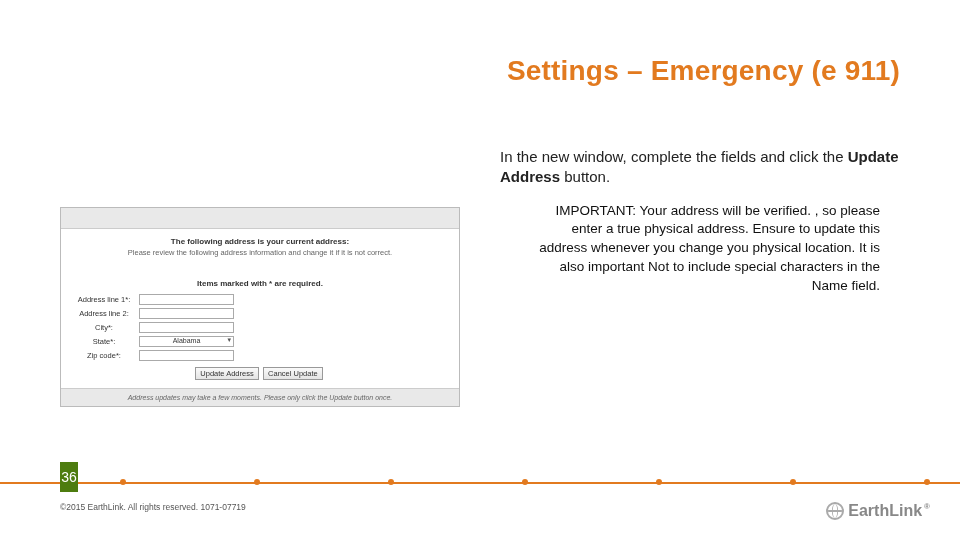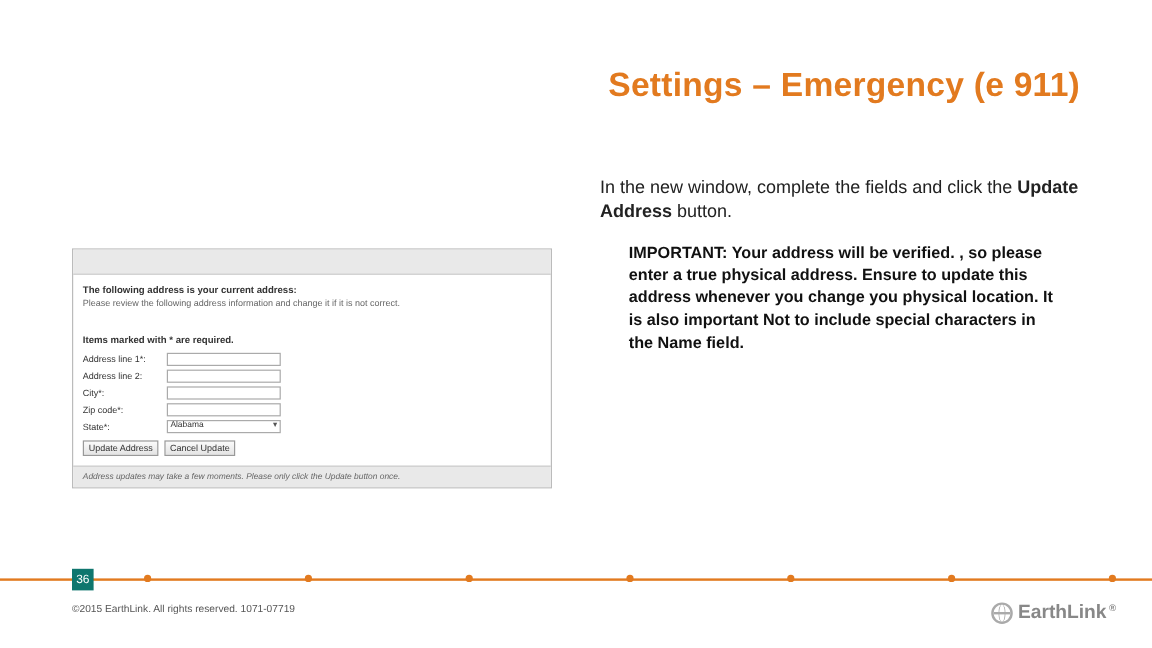--- a/index.html
+++ b/index.html
@@ -25,40 +25,42 @@
     text-align: right;
   }
   .content {
     display: flex;
     margin-top: 60px;
     gap: 30px;
   }
   .left {
     flex: 0 0 410px;
     padding-top: 60px;
+    text-align: center;
   }
   .right {
     flex: 1;
     padding-top: 0;
   }
   .intro {
     font-size: 15px;
     color: #222;
     line-height: 1.35;
   }
   .intro .bold {
     font-weight: 700;
   }
   .important {
     margin: 14px 0 0 24px;
     font-size: 13.5px;
-    font-weight: 700;
+    font-weight: 400;
     color: #111;
     line-height: 1.4;
     padding-right: 20px;
+    text-align: right;
   }
 
   
   .form-mock {
     border: 1px solid #bbb;
     background: #fff;
     font-size: 8.5px;
     color: #444;
     position: relative;
     width: 400px;
@@ -153,24 +155,24 @@
     right: 0;
     bottom: 56px;
     height: 2px;
     background: #e27a1f;
   }
   .page-badge {
     position: absolute;
     left: 60px;
     bottom: 48px;
     width: 18px;
-    height: 18px;
-    background: #0f766e;
+    height: 30px;
+    background: #4d7c0f;
     color: #fff;
-    font-size: 10px;
+    font-size: 14px;
     display: flex;
     align-items: center;
     justify-content: center;
   }
   .footer-dots {
     position: absolute;
     left: 120px;
     right: 30px;
     bottom: 55px;
     display: flex;
@@ -253,26 +255,26 @@
           </div>
           <div class="field-row">
             <span class="field-label">Address line 2:</span>
             <span class="field-input"></span>
           </div>
           <div class="field-row">
             <span class="field-label">City*:</span>
             <span class="field-input"></span>
           </div>
           <div class="field-row">
+            <span class="field-label">State*:</span>
+            <span class="field-select">Alabama</span>
+          </div>
+          <div class="field-row">
             <span class="field-label">Zip code*:</span>
             <span class="field-input"></span>
-          </div>
-          <div class="field-row">
-            <span class="field-label">State*:</span>
-            <span class="field-select">Alabama</span>
           </div>
 
           <div class="form-actions">
             <span class="form-btn">Update Address</span>
             <span class="form-btn">Cancel Update</span>
           </div>
         </div>
         <div class="form-footnote">Address updates may take a few moments. Please only click the Update button once.</div>
       </div>
     </div>

